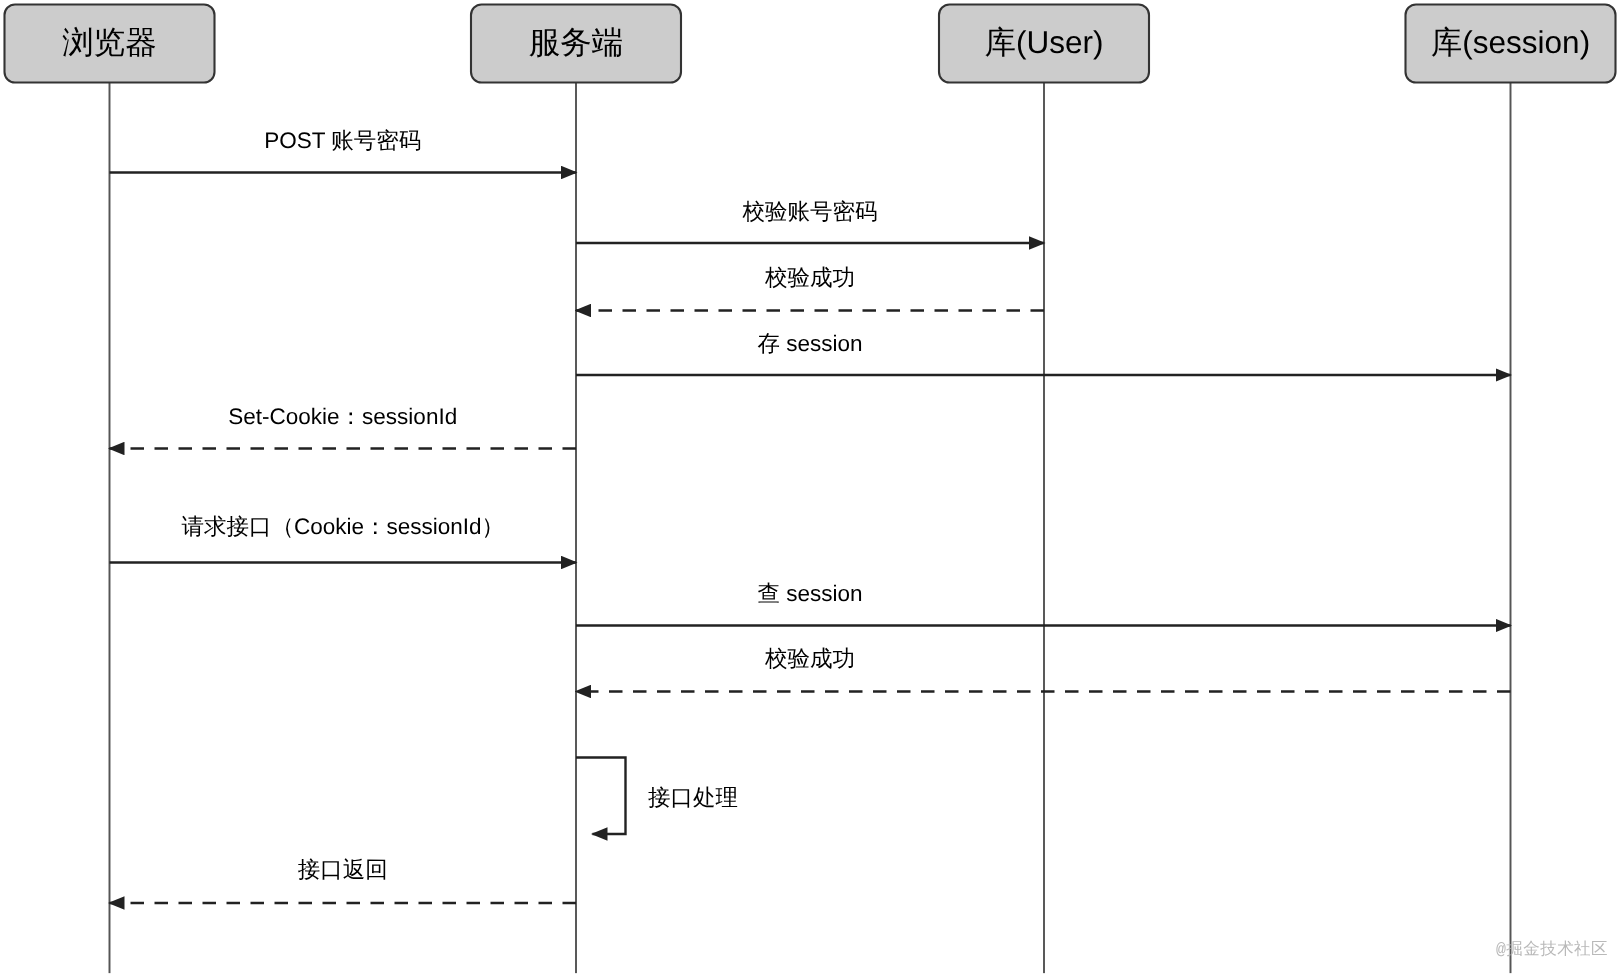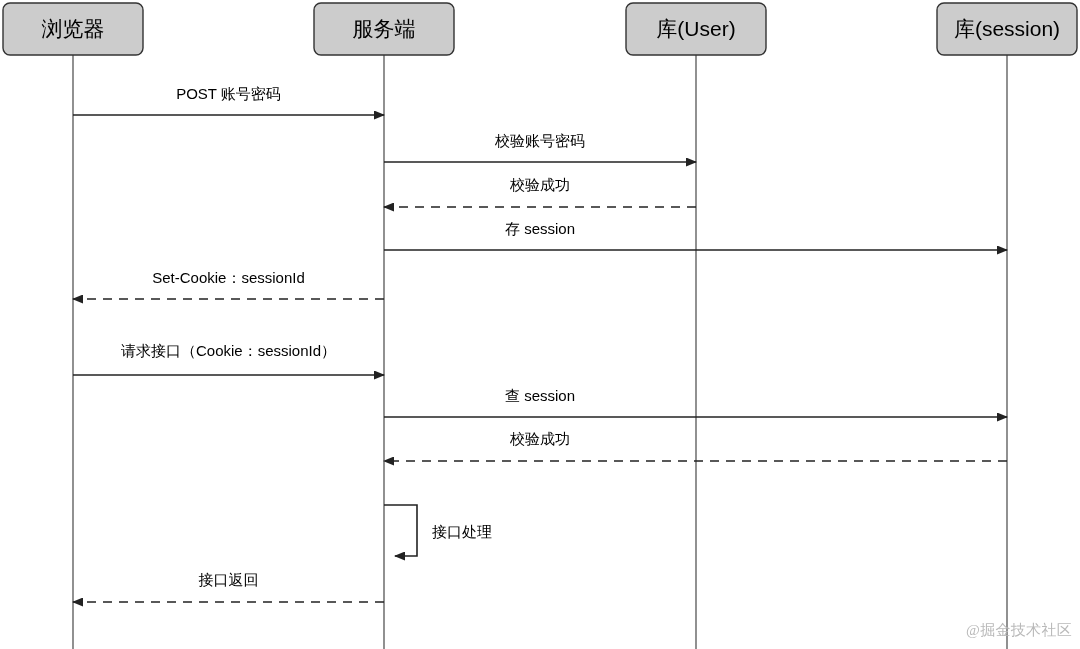--- a/index.html
+++ b/index.html
@@ -61,22 +61,22 @@
   }
   .self-loop {
     stroke: #222222;
     stroke-width: 1.6;
     fill: none;
   }
   .watermark {
     position: absolute;
     right: 8px;
     bottom: 9px;
-    font-family: Liberation Serif, serif;
-    font-size: 15px;
+    font-family: Liberation Mono, monospace;
+    font-size: 11px;
     color: #b9b9b9;
     letter-spacing: 0.3px;
     white-space: nowrap;
   }
 </style>
 </head>
 <body>
 
 <div id="diagram-root">
 

